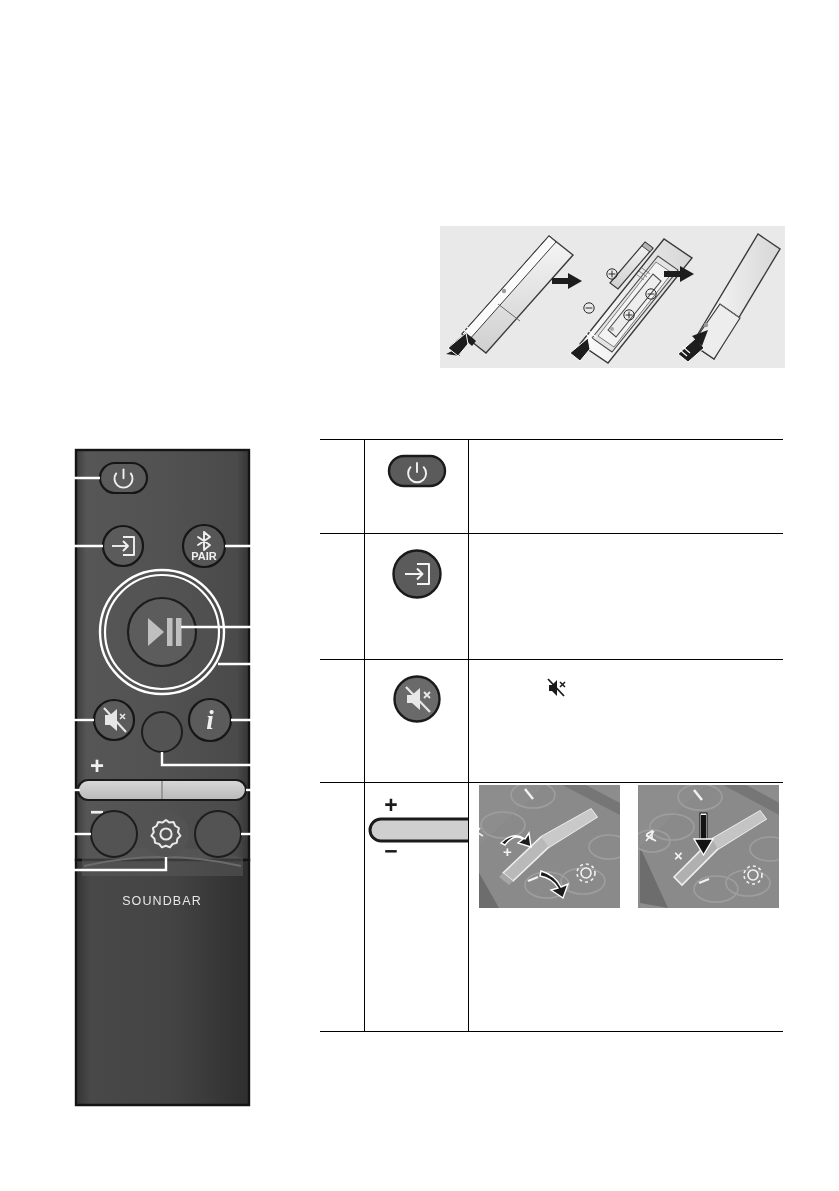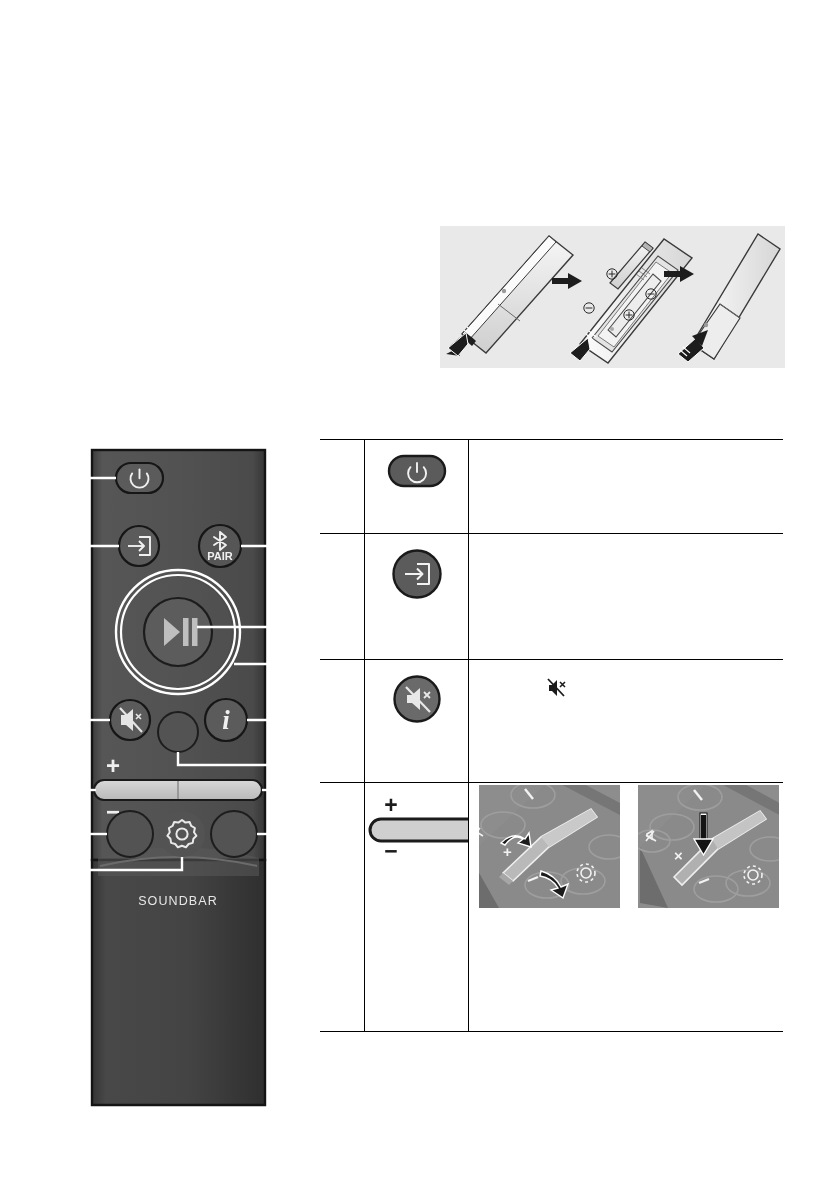--- a/index.html
+++ b/index.html
@@ -12,21 +12,21 @@
 
   
   #battery-figure{
     position:absolute;left:440px;top:226px;width:345px;height:142px;
     background:#e9e9ea;
   }
   #battery-figure svg{display:block;width:100%;height:100%;}
 
   
   #remote-figure{
-    position:absolute;left:66px;top:440px;width:230px;height:675px;
+    position:absolute;left:50px;top:440px;width:230px;height:675px;
   }
   #remote-figure svg{display:block;width:100%;height:100%;}
 
   
   #button-table{
     position:absolute;left:320px;top:439px;width:461px;height:593px;
   }
   #button-table table{
     border-collapse:collapse;width:461px;height:593px;table-layout:fixed;
   }

